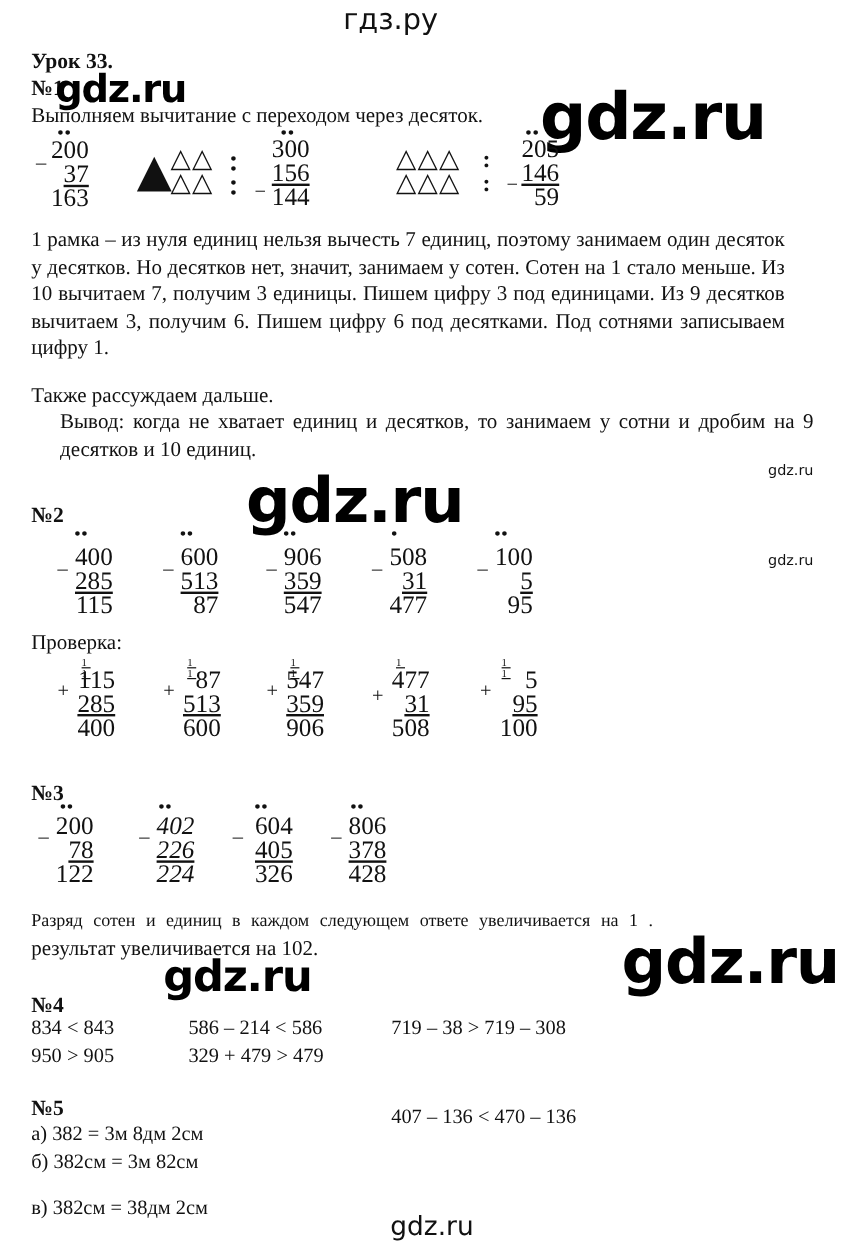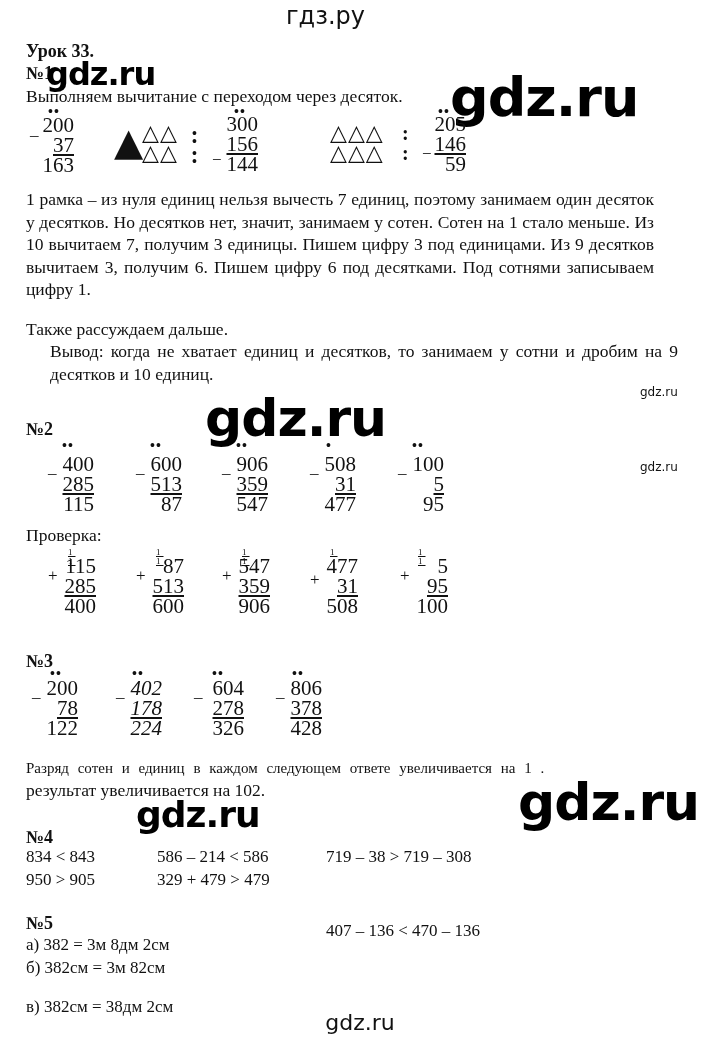--- a/index.html
+++ b/index.html
@@ -183,30 +183,30 @@
     <div>200</div>
     <div class="ul">78</div>
     <div>122</div>
   </div>
 </div>
 <div class="abs" style="left:116px;top:668px;">
   <div class="abs dots" style="left:16px;top:2px;">••</div>
   <div class="abs sign" style="left:0px;top:14px;">_</div>
   <div class="abs col" style="left:8px;top:10px;width:38px;font-style:italic;">
     <div>402</div>
-    <div class="ul">178</div>
+    <div class="ul">226</div>
     <div>224</div>
   </div>
 </div>
 <div class="abs" style="left:194px;top:668px;">
   <div class="abs dots" style="left:18px;top:2px;">••</div>
   <div class="abs sign" style="left:0px;top:14px;">_</div>
   <div class="abs col" style="left:12px;top:10px;width:38px;">
     <div>604</div>
-    <div class="ul">278</div>
+    <div class="ul">405</div>
     <div>326</div>
   </div>
 </div>
 <div class="abs" style="left:276px;top:668px;">
   <div class="abs dots" style="left:16px;top:2px;">••</div>
   <div class="abs sign" style="left:0px;top:14px;">_</div>
   <div class="abs col" style="left:8px;top:10px;width:38px;">
     <div>806</div>
     <div class="ul">378</div>
     <div>428</div>

